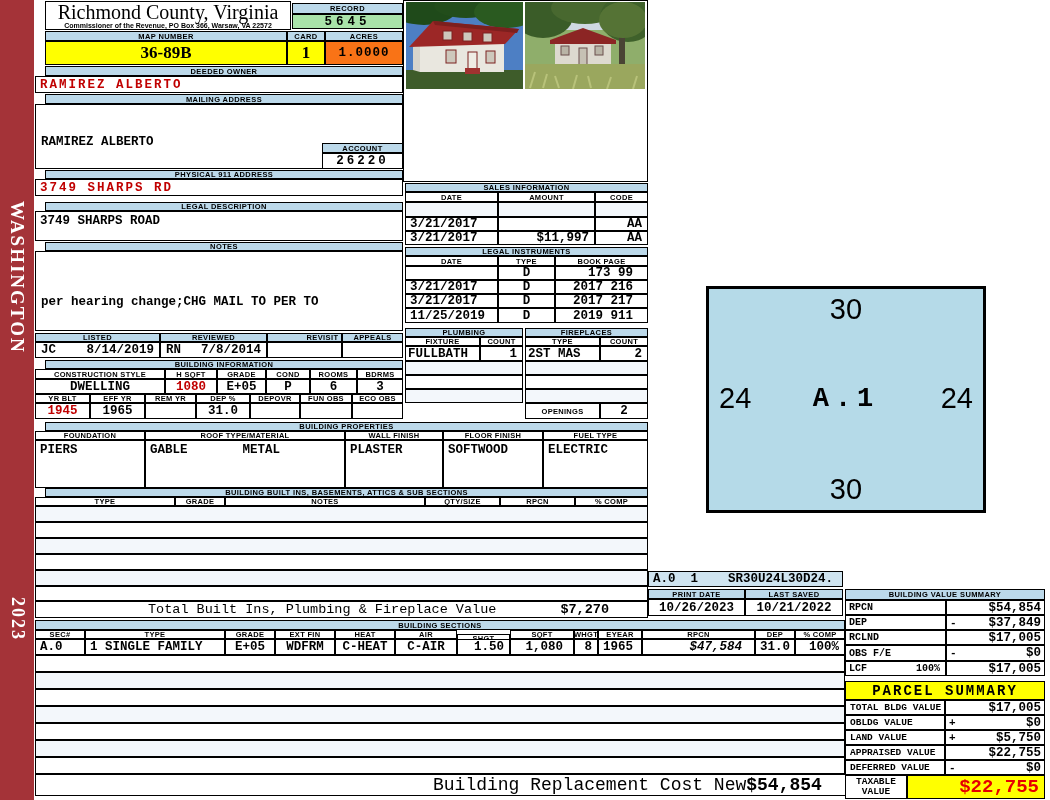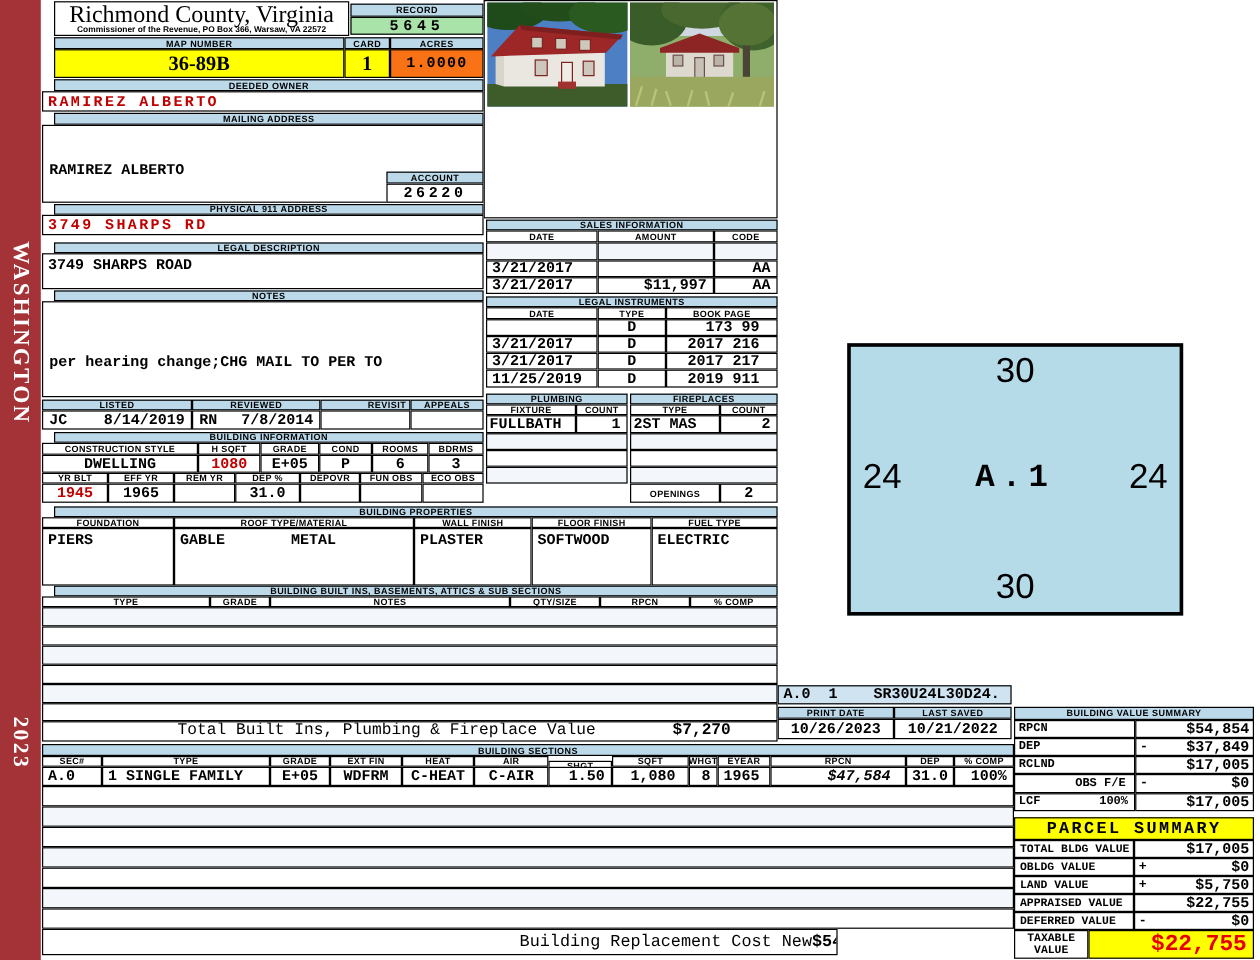--- a/index.html
+++ b/index.html
@@ -267,21 +267,21 @@
   <div class="abs v" style="left:946px;top:600px;width:99px;height:15px;justify-content:space-between;padding:0 3px;">
     <span style="font-size:11px;"></span><span>$54,854</span></div>
   <div class="abs v" style="left:845px;top:615px;width:101px;height:15px;font-size:10px;justify-content:space-between;padding:0 5px 0 3px;">
     <span>DEP</span><span></span></div>
   <div class="abs v" style="left:946px;top:615px;width:99px;height:15px;justify-content:space-between;padding:0 3px;">
     <span style="font-size:11px;">-</span><span>$37,849</span></div>
   <div class="abs v" style="left:845px;top:630px;width:101px;height:15px;font-size:10px;justify-content:space-between;padding:0 5px 0 3px;">
     <span>RCLND</span><span></span></div>
   <div class="abs v" style="left:946px;top:630px;width:99px;height:15px;justify-content:space-between;padding:0 3px;">
     <span style="font-size:11px;"></span><span>$17,005</span></div>
-  <div class="abs v" style="left:845px;top:645px;width:101px;height:16px;font-size:10px;justify-content:flex-end;padding:0 7px 0 3px;">
+  <div class="abs v" style="left:845px;top:645px;width:101px;height:16px;font-size:10px;justify-content:flex-start;padding:0 7px 0 3px;">
     <span>OBS F/E</span><span></span></div>
   <div class="abs v" style="left:946px;top:645px;width:99px;height:16px;justify-content:space-between;padding:0 3px;">
     <span style="font-size:11px;">-</span><span>$0</span></div>
   <div class="abs v" style="left:845px;top:661px;width:101px;height:15px;font-size:10px;justify-content:space-between;padding:0 5px 0 3px;">
     <span>LCF</span><span>100%</span></div>
   <div class="abs v" style="left:946px;top:661px;width:99px;height:15px;justify-content:space-between;padding:0 3px;">
     <span style="font-size:11px;"></span><span>$17,005</span></div>
 
   <div class="abs v c yellow" style="left:845px;top:681px;width:200px;height:19px;font-size:14px;letter-spacing:2px;">PARCEL SUMMARY</div>
   <div class="abs v l" style="left:845px;top:700px;width:100px;height:15px;font-size:9.5px;">TOTAL BLDG VALUE</div>
@@ -330,18 +330,18 @@
   <div class="abs v c" style="left:755px;top:639px;width:40px;height:16px;">31.0</div>
   <div class="abs v r" style="left:795px;top:639px;width:50px;height:16px;">100%</div>
   <div class="abs v" style="left:35px;top:655px;width:810px;height:17px;"></div>
   <div class="abs v tint" style="left:35px;top:672px;width:810px;height:17px;"></div>
   <div class="abs v" style="left:35px;top:689px;width:810px;height:17px;"></div>
   <div class="abs v tint" style="left:35px;top:706px;width:810px;height:17px;"></div>
   <div class="abs v" style="left:35px;top:723px;width:810px;height:17px;"></div>
   <div class="abs v tint" style="left:35px;top:740px;width:810px;height:17px;"></div>
   <div class="abs v" style="left:35px;top:757px;width:810px;height:17px;"></div>
 
-  <div class="abs v" style="left:35px;top:774px;width:663px;height:22px;font-size:14px;">
+  <div class="abs v" style="left:35px;top:774px;width:811px;height:22px;font-size:18px;">
     <span style="font-weight:normal;padding-left:397px;">Building Replacement Cost New</span>
     <span style="margin-left:auto;margin-right:35px;">$54,854</span>
   </div>
 
 </div>
 
 </body></html>

